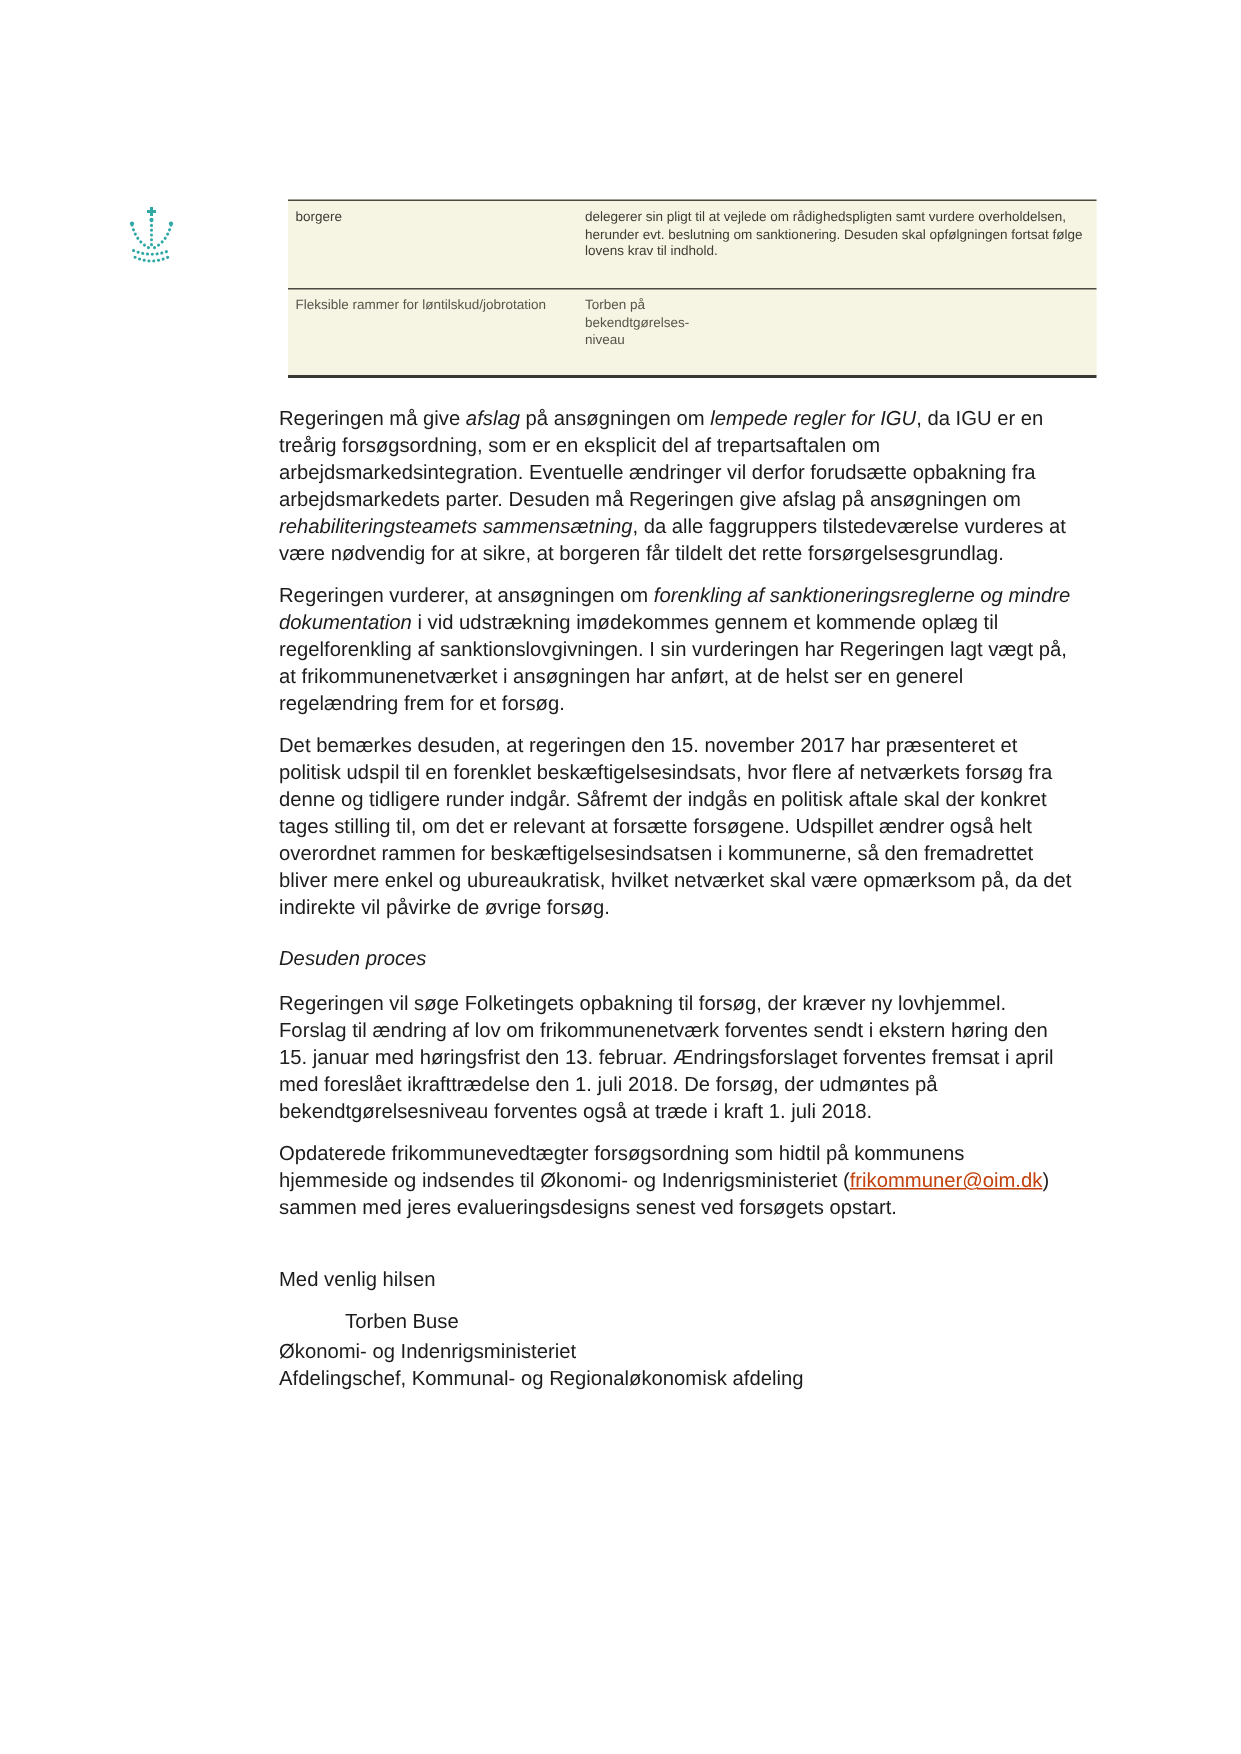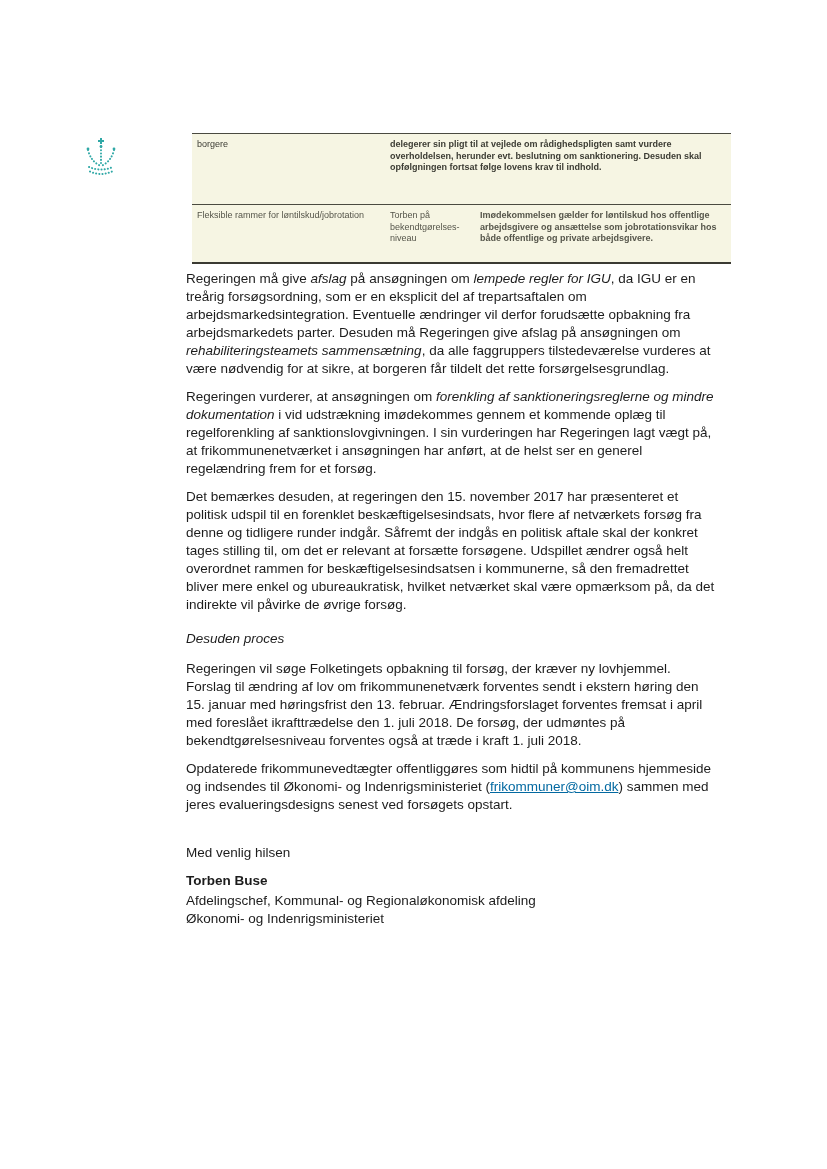--- a/index.html
+++ b/index.html
@@ -34,45 +34,45 @@
     border-bottom: 2px solid #3a3a32;
     font-size: 9px;
     line-height: 11.5px;
     color: #3c3c34;
   }
   .t-row {
     display: flex;
     min-height: 58px;
     padding: 4px 0 8px 0;
   }
-  .t-row + .t-row { border-top: 1px solid #4a4a40; margin-top: 12px; }
+  .t-row + .t-row { border-top: 1px solid #4a4a40; }
   .t-c1 { width: 198px; padding: 1px 10px 1px 5px; }
   .t-c2 { width: 90px;  padding: 1px 6px 1px 0; }
-  .t-c3 { flex: 1;      padding: 1px 8px 1px 0; font-weight: bold; }
+  .t-c3 { flex: 1;      padding: 1px 8px 1px 0; }
   .t-row.light { color: #55554a; }
 
   
   .content {
     position: absolute;
     left: 186px;
     top: 270px;
     width: 549px;
     font-size: 13.5px;
     line-height: 18px;
     color: #1c1c1c;
   }
   .para { margin: 0 16px 10px 0; }
   .heading-italic {
     font-style: italic;
     margin: 16px 0 12px 0;
   }
-  .link { color: #0369a1; cursor: pointer; }
+  .link { color: #c2410c; cursor: pointer; }
 
   .greeting { margin-top: 30px; }
-  .sig-name { font-weight: bold; margin-top: 8px; margin-bottom: 2px; }
+  .sig-name { font-weight: normal; margin-top: 8px; margin-bottom: 2px; margin-left: 44px; }
   .sig-line { margin: 0; }
 </style>
 </head>
 <body>
 
 <div class="page">
 
   <div class="logo">
     <svg width="36" height="40" viewBox="0 0 36 40">
       <g stroke="#2fa8a6" stroke-width="2" fill="none" stroke-linecap="round" stroke-dasharray="0.1 3.1">
@@ -93,31 +93,30 @@
   </div>
 
   <div class="info-table">
     <div class="t-row">
       <div class="t-c1">borgere</div>
       <div class="t-c3">delegerer sin pligt til at vejlede om rådighedspligten samt vurdere overholdelsen, herunder evt. beslutning om sanktionering. Desuden skal opfølgningen fortsat følge lovens krav til indhold.</div>
     </div>
     <div class="t-row light">
       <div class="t-c1">Fleksible rammer for løntilskud/jobrotation</div>
       <div class="t-c2">Torben på bekendtgørelses-niveau</div>
-      <div class="t-c3">Imødekommelsen gælder for løntilskud hos offentlige arbejdsgivere og ansættelse som jobrotationsvikar hos både offentlige og private arbejdsgivere.</div>
     </div>
   </div>
 
   <div class="content">
     <p class="para"><span>Regeringen må give </span><span style="font-style: italic;">afslag</span><span> på ansøgningen om </span><span style="font-style: italic;">lempede regler for IGU</span><span>, da IGU er en treårig forsøgsordning, som er en eksplicit del af trepartsaftalen om arbejdsmarkedsintegration. Eventuelle ændringer vil derfor forudsætte opbakning fra arbejdsmarkedets parter. Desuden må Regeringen give afslag på ansøgningen om </span><span style="font-style: italic;">rehabiliteringsteamets sammensætning</span><span>, da alle faggruppers tilstedeværelse vurderes at være nødvendig for at sikre, at borgeren får tildelt det rette forsørgelsesgrundlag.</span></p>
     <p class="para"><span>Regeringen vurderer, at ansøgningen om </span><span style="font-style: italic;">forenkling af sanktioneringsreglerne og mindre dokumentation</span><span> i vid udstrækning imødekommes gennem et kommende oplæg til regelforenkling af sanktionslovgivningen. I sin vurderingen har Regeringen lagt vægt på, at frikommunenetværket i ansøgningen har anført, at de helst ser en generel regelændring frem for et forsøg.</span></p>
     <p class="para">Det bemærkes desuden, at regeringen den 15. november 2017 har præsenteret et politisk udspil til en forenklet beskæftigelsesindsats, hvor flere af netværkets forsøg fra denne og tidligere runder indgår. Såfremt der indgås en politisk aftale skal der konkret tages stilling til, om det er relevant at forsætte forsøgene. Udspillet ændrer også helt overordnet rammen for beskæftigelsesindsatsen i kommunerne, så den fremadrettet bliver mere enkel og ubureaukratisk, hvilket netværket skal være opmærksom på, da det indirekte vil påvirke de øvrige forsøg.</p>
     <p class="para heading-italic">Desuden proces</p>
     <p class="para">Regeringen vil søge Folketingets opbakning til forsøg, der kræver ny lovhjemmel. Forslag til ændring af lov om frikommunenetværk forventes sendt i ekstern høring den 15. januar med høringsfrist den 13. februar. Ændringsforslaget forventes fremsat i april med foreslået ikrafttrædelse den 1. juli 2018. De forsøg, der udmøntes på bekendtgørelsesniveau forventes også at træde i kraft 1. juli 2018.</p>
-    <p class="para"><span>Opdaterede frikommunevedtægter offentliggøres som hidtil på kommunens hjemmeside og indsendes til Økonomi- og Indenrigsministeriet (</span><a href="#" class="link">frikommuner@oim.dk</a><span>) sammen med jeres evalueringsdesigns senest ved forsøgets opstart.</span></p>
+    <p class="para"><span>Opdaterede frikommunevedtægter forsøgsordning som hidtil på kommunens hjemmeside og indsendes til Økonomi- og Indenrigsministeriet (</span><a href="#" class="link">frikommuner@oim.dk</a><span>) sammen med jeres evalueringsdesigns senest ved forsøgets opstart.</span></p>
 
     <p class="para greeting">Med venlig hilsen</p>
     <p class="sig-name">Torben Buse</p>
+    <p class="sig-line">Økonomi- og Indenrigsministeriet</p>
     <p class="sig-line">Afdelingschef, Kommunal- og Regionaløkonomisk afdeling</p>
-    <p class="sig-line">Økonomi- og Indenrigsministeriet</p>
   </div>
 
 </div>
 
 </body></html>

